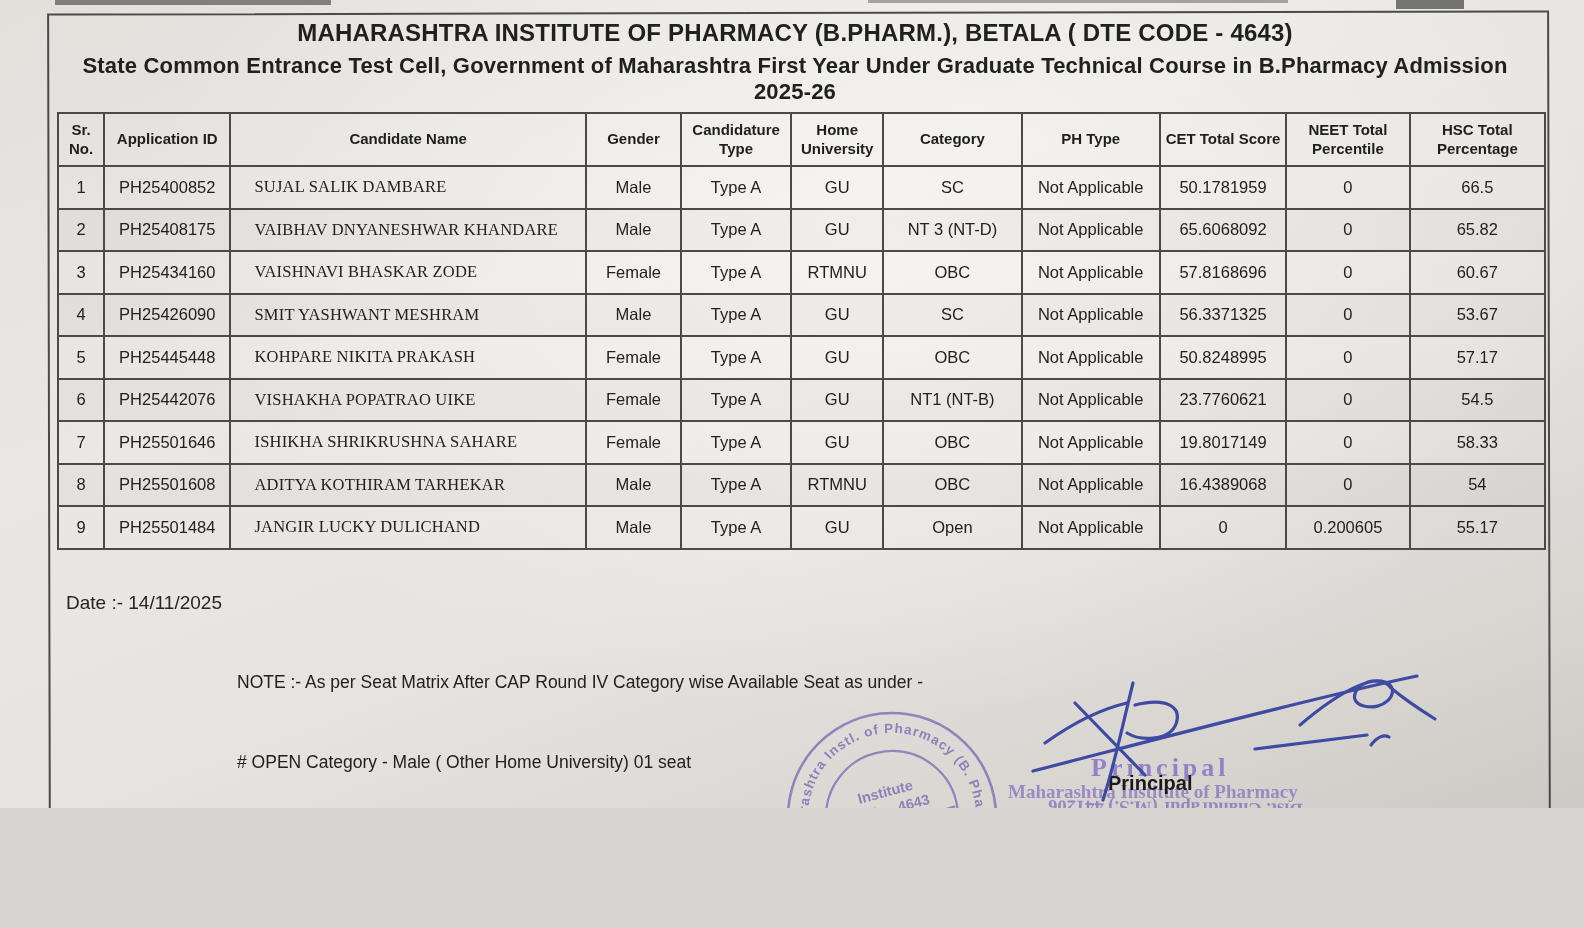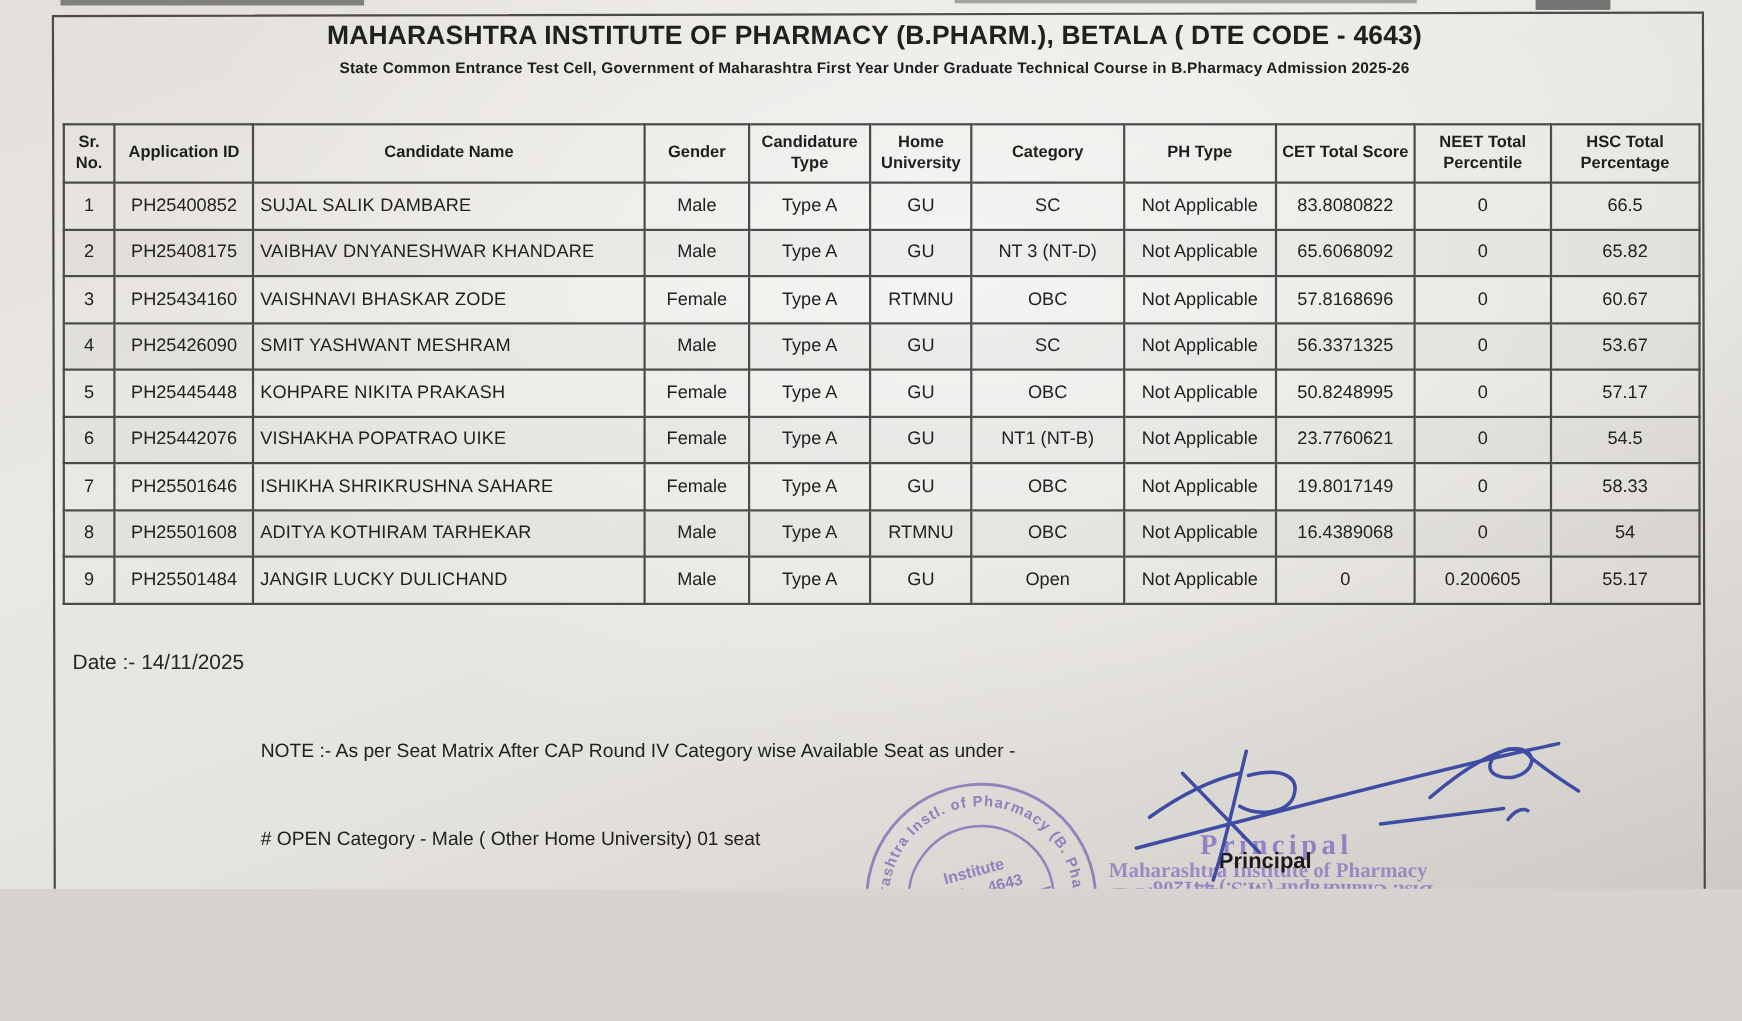--- a/index.html
+++ b/index.html
@@ -19,40 +19,40 @@
   
   #page-border{
     position:absolute;left:48px;top:12px;width:1498px;height:848px;
     border:2px solid #4a4a48;z-index:1;transform:rotate(-0.12deg);
   }
   .hdr{
     position:absolute;left:60px;width:1470px;text-align:center;
     color:#20201f;font-weight:bold;z-index:2;letter-spacing:.2px;
   }
   #title1{top:19px;font-size:24px;}
-  #title2{top:53px;font-size:14px;}
+  #title2{top:53px;font-size:22px;}
   #title3{top:84px;font-size:19.5px;}
 
   
   #merit-table{
     position:absolute;left:57px;top:112px;width:1489px;z-index:2;
     border-collapse:collapse;table-layout:fixed;color:#222120;
   }
   #merit-table th,#merit-table td{
     border:2px solid #4a4a48;overflow:hidden;
   }
   #merit-table th{
     height:51px;font-size:15px;font-weight:bold;line-height:1.25;
     text-align:center;padding:0 2px;color:#1e1e1d;
   }
   #merit-table td{
     height:40.5px;font-size:16.5px;text-align:center;padding:0 2px;
     font-weight:500;
   }
-  #merit-table td.cell-name{text-align:left;padding-left:5px;letter-spacing:.2px;}
+  #merit-table td.cell-name{text-align:left;padding-left:23px;letter-spacing:.2px;font-family:Liberation Serif, serif;}
   #merit-table tbody tr:nth-child(even) td{background:rgba(0,0,0,0.025);}
 
   #date-label{
     position:absolute;left:66px;top:592px;font-size:19px;color:#262524;
     z-index:2;font-weight:400;
   }
   #notes{
     position:absolute;left:237px;top:616px;z-index:2;color:#22211f;
     font-size:17.5px;white-space:pre;line-height:26.5px;
   }
@@ -143,21 +143,21 @@
     <tbody>
         <tr>
           <td>1</td>
           <td>PH25400852</td>
           <td class="cell-name">SUJAL SALIK DAMBARE</td>
           <td>Male</td>
           <td>Type A</td>
           <td>GU</td>
           <td>SC</td>
           <td>Not Applicable</td>
-          <td>83.8080822</td>
+          <td>50.1781959</td>
           <td>0</td>
           <td>66.5</td>
         </tr>
         <tr>
           <td>2</td>
           <td>PH25408175</td>
           <td class="cell-name">VAIBHAV DNYANESHWAR KHANDARE</td>
           <td>Male</td>
           <td>Type A</td>
           <td>GU</td>

